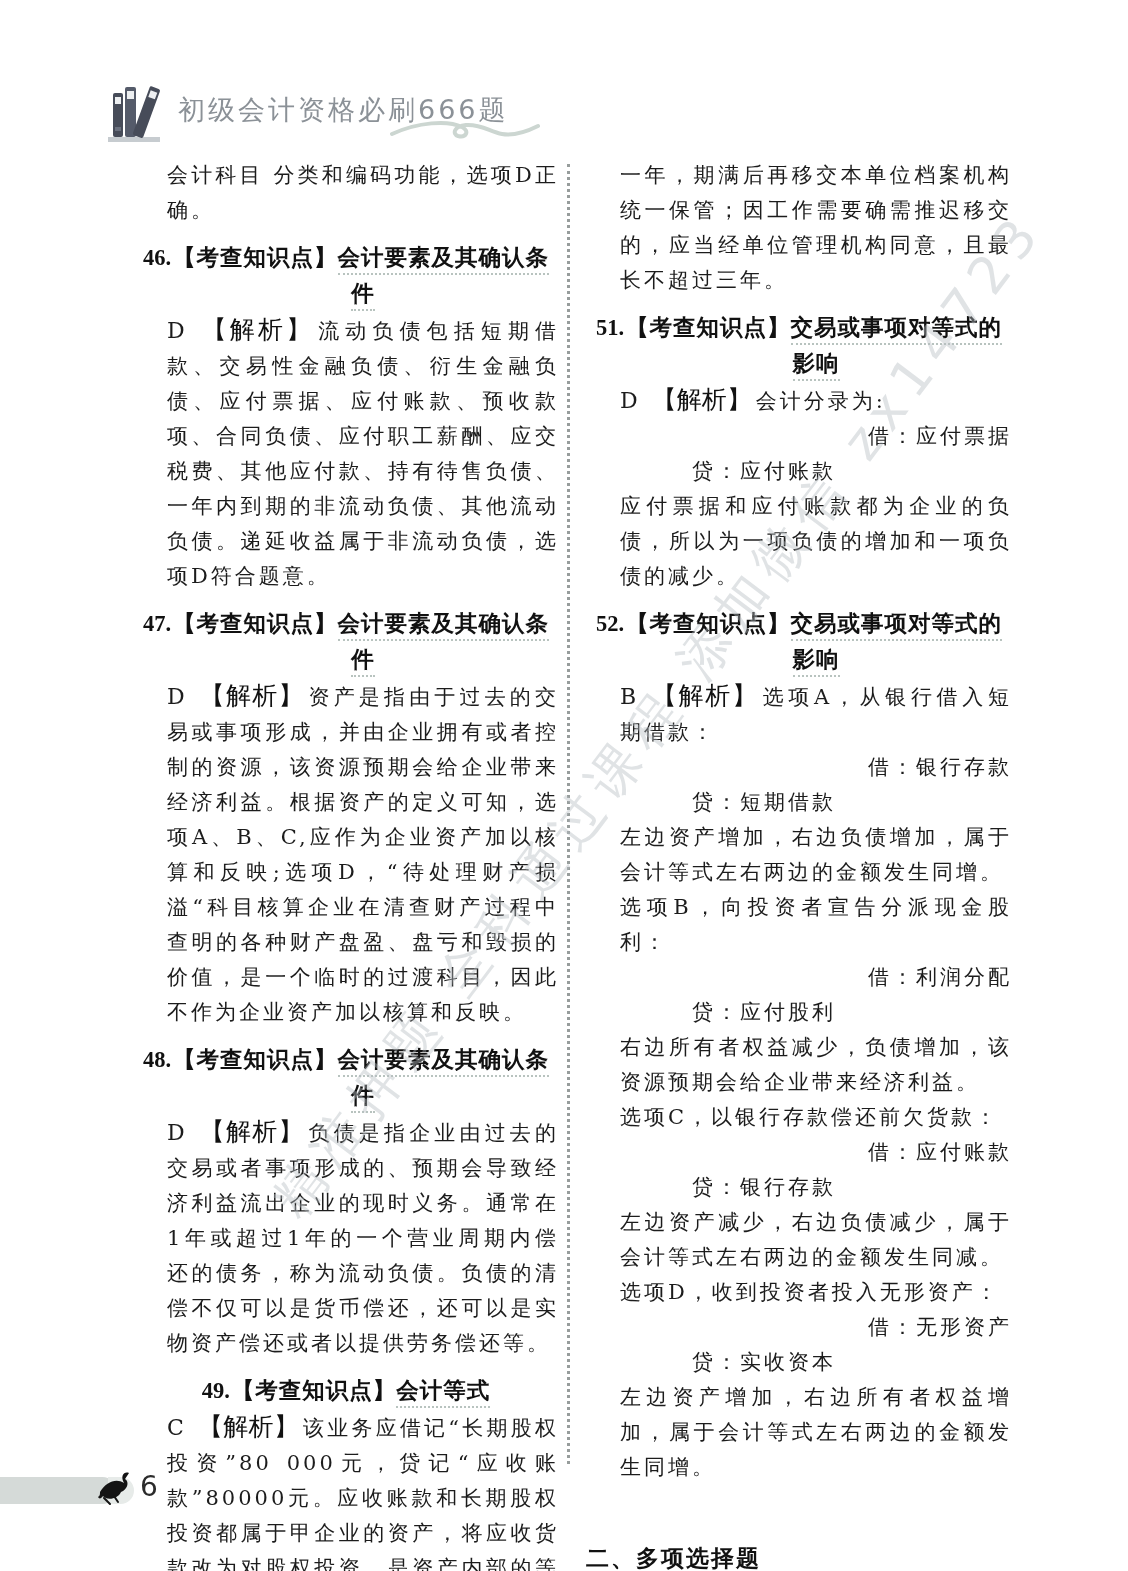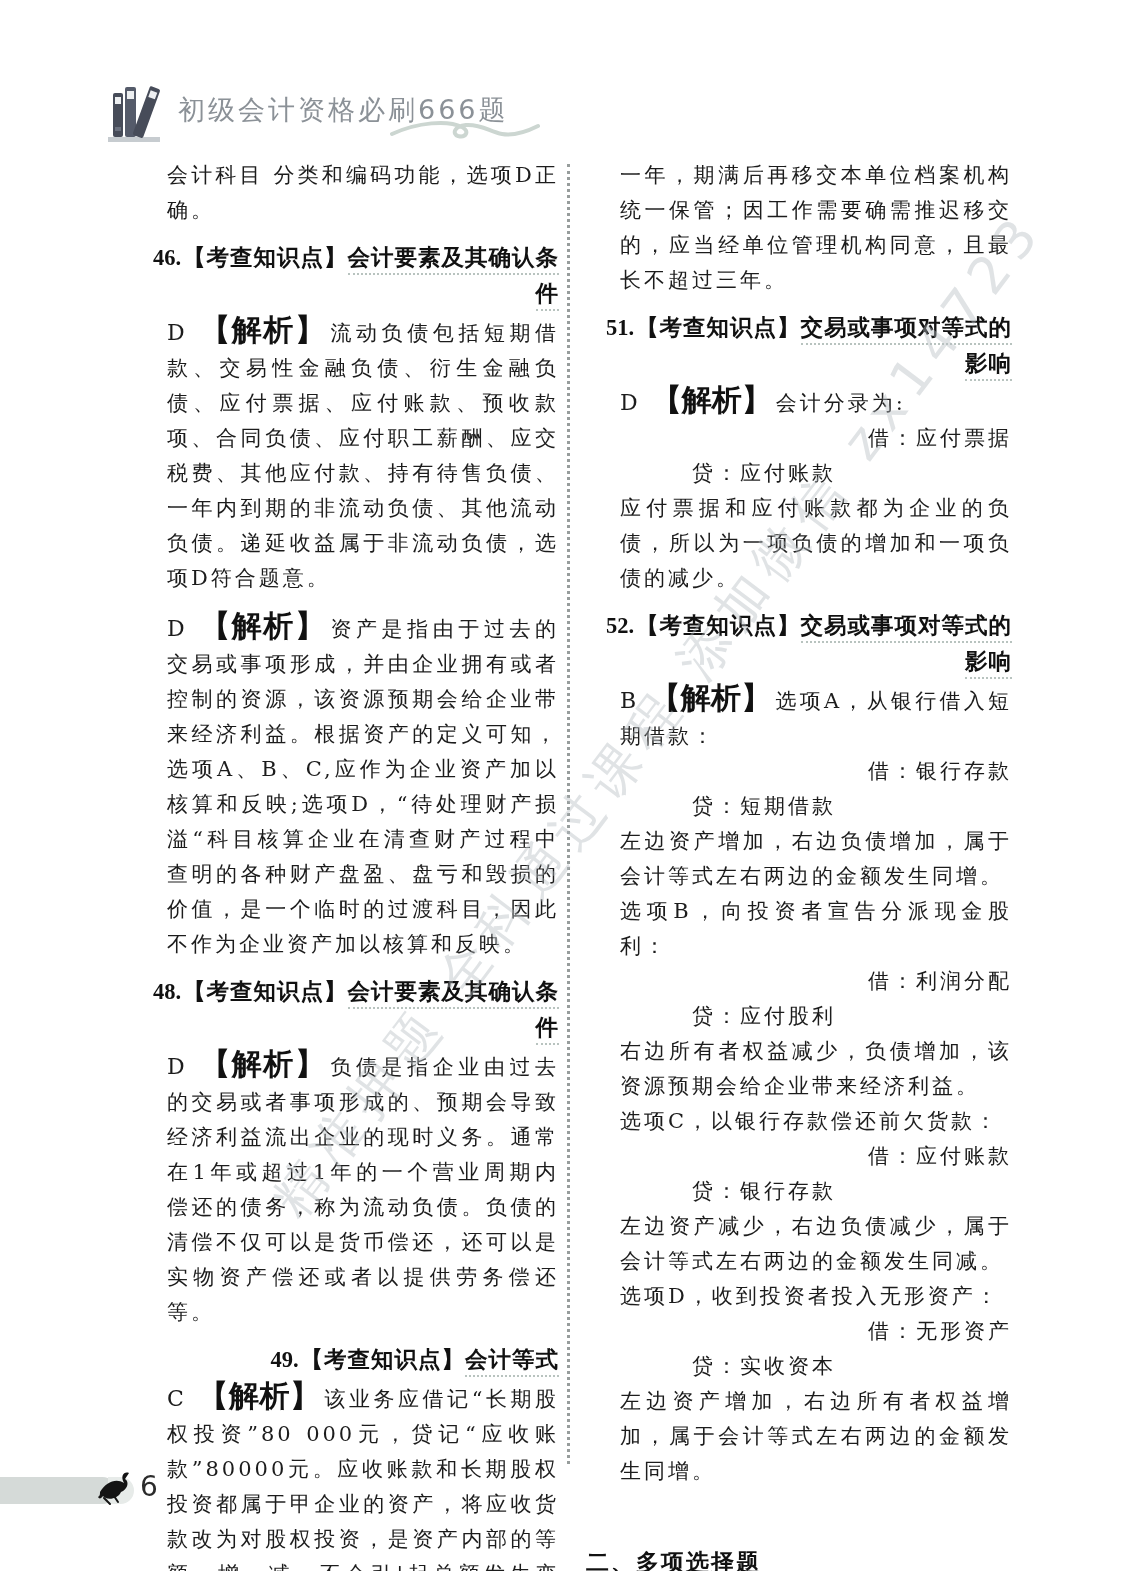--- a/index.html
+++ b/index.html
@@ -36,27 +36,27 @@
   
   .par {
     font-size:21px; line-height:35px; letter-spacing:3px;
     text-align:justify; text-justify:inter-ideograph; color:#1c1c1c;
   }
   .item { margin-top:12px; padding-left:34px; }
   .indent { padding-left:34px; }
   .item-head {
     text-indent:-34px; line-height:36px; font-size:22.5px; font-weight:bold;
     font-family:"Liberation Sans", sans-serif; letter-spacing:1px; color:#111;
-    text-align:right;
+    text-align:center;
   }
   .num { font-family:"Liberation Serif", serif; letter-spacing:0; padding-right:2px; }
   .topic { border-bottom:2px dotted #b8c3bf; padding-bottom:3px; }
   .answer { font-size:22px; letter-spacing:2px; margin-right:12px; }
   .jiexi {
-    font-family:"Liberation Sans", sans-serif; font-weight:bold; font-size:30px;
+    font-family:"Liberation Sans", sans-serif; font-weight:normal; font-size:25px;
     letter-spacing:0; margin-right:4px; color:#111;margin-top:36px;
   }
   .credit { padding-left:72px; text-align:left; }
   .debit { text-align:right; }
   .section-heading {
     margin-top:58px; font-family:"Liberation Sans", sans-serif; font-weight:bold;
     font-size:23px; letter-spacing:2px; color:#111;
   }
   
   .footer-bar {
@@ -106,20 +106,21 @@
 
   <div class="col col-left">
     <p class="par indent">会计科目 分类和编码功能，选项D正确。</p>
 
     <div class="item">
       <div class="item-head"><span class="num">46.</span><span class="tag">【考查知识点】</span><span class="topic">会计要素及其确认条件</span></div>
       <p class="par"><span class="answer">D</span><span class="jiexi">【解析】</span><span>流动负债包括短期借款、交易性金融负债、衍生金融负债、应付票据、应付账款、预收款项、合同负债、应付职工薪酬、应交税费、其他应付款、持有待售负债、一年内到期的非流动负债、其他流动负债。递延收益属于非流动负债，选项D符合题意。</span></p>
     </div>
 
     <div class="item">
+      <div class="item-head"><span class="num">47.</span><span class="tag">【考查知识点】</span><span class="topic">会计要素及其确认条件</span></div>
       <p class="par"><span class="answer">D</span><span class="jiexi">【解析】</span><span>资产是指由于过去的交易或事项形成，并由企业拥有或者控制的资源，该资源预期会给企业带来经济利益。根据资产的定义可知，选项A、B、C,应作为企业资产加以核算和反映;选项D，“待处理财产损溢“科目核算企业在清查财产过程中查明的各种财产盘盈、盘亏和毁损的价值，是一个临时的过渡科目，因此不作为企业资产加以核算和反映。</span></p>
     </div>
 
     <div class="item">
       <div class="item-head"><span class="num">48.</span><span class="tag">【考查知识点】</span><span class="topic">会计要素及其确认条件</span></div>
       <p class="par"><span class="answer">D</span><span class="jiexi">【解析】</span><span>负债是指企业由过去的交易或者事项形成的、预期会导致经济利益流出企业的现时义务。通常在1年或超过1年的一个营业周期内偿还的债务，称为流动负债。负债的清偿不仅可以是货币偿还，还可以是实物资产偿还或者以提供劳务偿还等。</span></p>
     </div>
 
     <div class="item">
       <div class="item-head"><span class="num">49.</span><span class="tag">【考查知识点】</span><span class="topic">会计等式</span></div>

